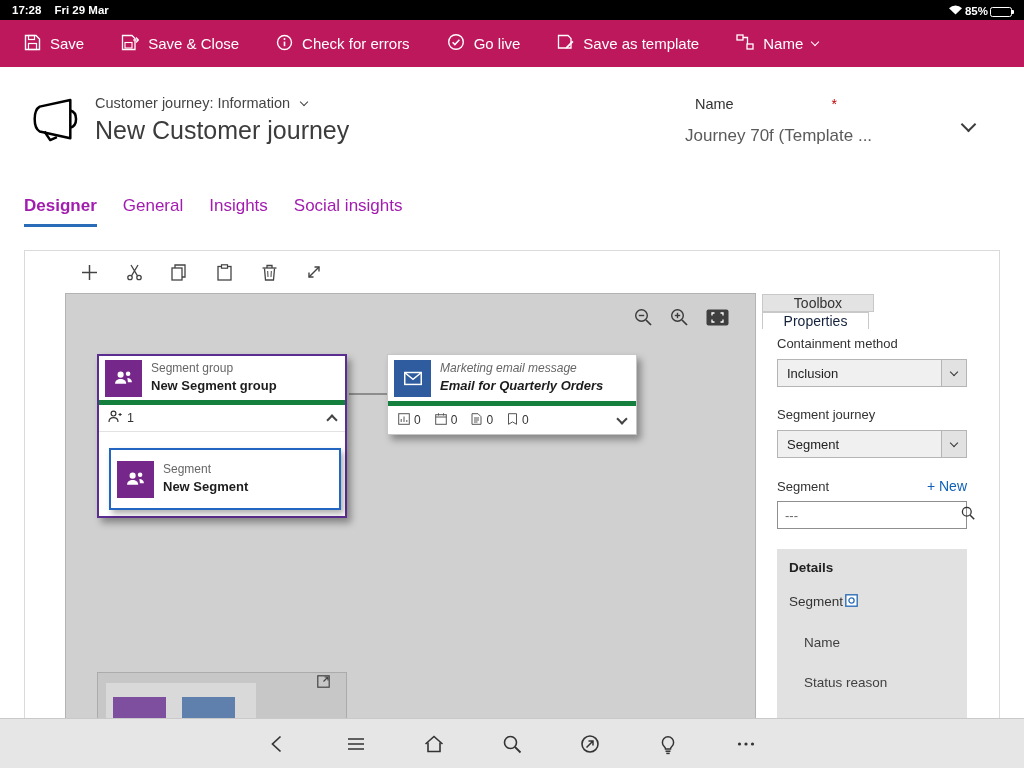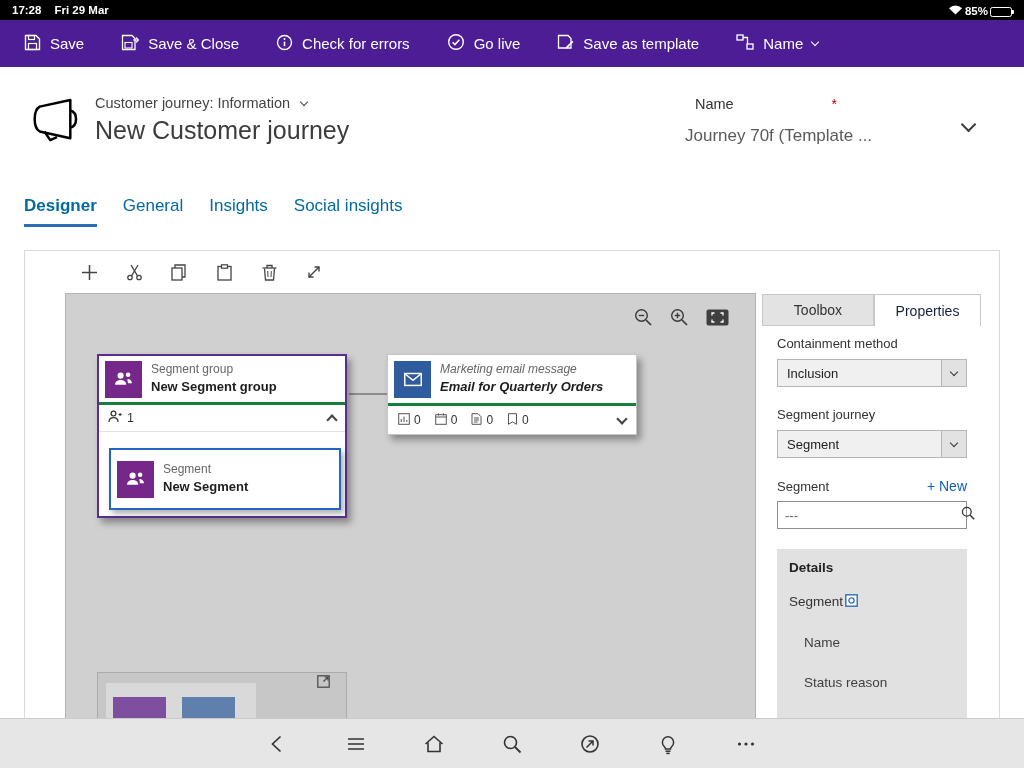--- a/index.html
+++ b/index.html
@@ -10,21 +10,21 @@
   
   .status-bar { position:absolute; top:0; left:0; width:100%; height:20px; background:#000; color:#fff;
     font-size:11.5px; display:flex; justify-content:space-between; align-items:center; padding:0 12px; }
   .status-left { display:flex; gap:13px; font-weight:600; }
   .status-right { display:flex; gap:2px; align-items:flex-end; font-weight:600; }
   .battery { width:22px; height:10px; border:1px solid #fff; border-radius:2.5px; padding:1px; position:relative; }
   .battery::after { content:""; position:absolute; right:-3px; top:2.5px; width:2px; height:4px; background:#fff; border-radius:0 1px 1px 0; }
   .battery-fill { height:100%; width:82%; background:#fff; border-radius:1px; }
 
   
-  .cmd-bar { position:absolute; top:20px; left:0; width:100%; height:47px; background:#4c1d95;
+  .cmd-bar { position:absolute; top:20px; left:0; width:100%; height:47px; background:#be185d;
     display:flex; align-items:center; padding-left:24px; gap:37px; }
   .cmd-item { display:flex; align-items:center; gap:9px; color:#fff; font-size:15px; cursor:pointer; white-space:nowrap; }
 
   
   .chev { display:inline-block; width:8px; height:8px; border-right:2px solid currentColor; border-bottom:2px solid currentColor;
     transform:rotate(45deg); }
   .chev.sm { width:6px; height:6px; border-width:1.5px; }
   .chev.up { transform:rotate(-135deg); }
 
   
@@ -32,39 +32,39 @@
   .record-type { position:absolute; left:95px; top:95px; font-size:14.5px; color:#444; display:flex; align-items:center; gap:11px; cursor:pointer; }
   .record-type .chev { margin-top:-3px; color:#444; }
   .page-title { position:absolute; left:95px; top:116px; font-size:25px; color:#3c3c3c; }
   .name-row { position:absolute; left:695px; top:96px; width:142px; display:flex; justify-content:space-between; font-size:14.5px; color:#333; }
   .name-required { color:#c00000; font-size:14px; }
   .name-value { position:absolute; left:685px; top:126px; font-size:17px; color:#5a5a5a; }
   .header-chevron { position:absolute; left:963px; top:116px; color:#3c3c3c; cursor:pointer; }
   .header-chevron .chev { width:11px; height:11px; }
 
   
-  .tabs { position:absolute; left:24px; top:196px; display:flex; gap:26px; font-size:17px; color:#0369a1; }
+  .tabs { position:absolute; left:24px; top:196px; display:flex; gap:26px; font-size:17px; color:#a21caf; }
   .tab { padding-bottom:8px; cursor:pointer; border-bottom:3px solid transparent; }
   .tab.active { font-weight:700; border-bottom-color:#2b6cb8; }
 
   
   .frame { position:absolute; left:24px; top:250px; width:976px; height:470px; border:1px solid #dadada; background:#fff; }
   .dtoolbar { position:absolute; top:0; left:0; height:42px; display:flex; align-items:center; padding-left:54px; gap:25px; }
   .dtool { width:20px; height:20px; display:flex; align-items:center; justify-content:center; cursor:pointer; }
 
   
   .canvas { position:absolute; left:40px; top:42px; width:691px; height:427px; background:#d0d0d0; border:1px solid #b3b3b3; overflow:hidden; }
   .zoom-controls { position:absolute; top:14px; right:26px; display:flex; gap:18px; align-items:center; }
   .zoom-btn { cursor:pointer; display:flex; }
 
   .connector { position:absolute; left:283px; top:99px; width:38px; height:2px; background:#8d8d8d; }
 
   .group-tile { position:absolute; left:31px; top:60px; width:250px; height:164px; background:#fff;
     border:2px solid #5c2d91; box-shadow:4px 5px 7px rgba(0,0,0,0.35); cursor:pointer; }
-  .tile-head { height:49px; display:flex; align-items:center; gap:9px; padding:4px 6px; border-bottom:3px solid #15803d; }
+  .tile-head { height:49px; display:flex; align-items:center; gap:9px; padding:4px 6px; border-bottom:5px solid #15803d; }
   .tile-icon { width:37px; height:37px; display:flex; align-items:center; justify-content:center; flex:none; }
   .tile-icon.purple { background:#76278a; }
   .tile-icon.blue { background:#2e5c9e; }
   .tile-type { font-size:12px; color:#666; line-height:1.3; }
   .tile-name { font-size:13px; font-weight:700; color:#1d1d1d; line-height:1.35; }
   .tile-foot { height:27px; display:flex; align-items:center; justify-content:space-between; padding:0 9px;
     border-bottom:1px solid #e2e2e2; font-size:12.5px; color:#333; }
   .foot-left { display:flex; gap:5px; align-items:center; }
   .tile-foot .chev { color:#444; margin-top:3px; }
 
@@ -81,21 +81,21 @@
 
   .minimap { position:absolute; left:31px; bottom:0; width:250px; height:47px; background:#c7c7c7; border:1px solid #ababab; cursor:pointer; }
   .minimap-inner { position:absolute; left:8px; top:10px; width:150px; height:37px; background:#d9d9d9; }
   .mini-node { position:absolute; top:24px; width:53px; height:23px; }
   .mini-node.purple { left:15px; background:#7e4f9e; }
   .mini-node.blue { left:84px; background:#5f80ad; }
   .minimap-icon { position:absolute; right:16px; top:2px; display:flex; }
 
   
   .panel { position:absolute; top:0; right:0; width:237px; height:468px; background:#fff; }
-  .panel-tabs { position:absolute; top:43px; left:0; display:flex; height:32px; }
+  .panel-tabs { position:absolute; top:43px; left:0; display:flex; height:32px;flex-direction:column; }
   .ptab { height:32px; display:flex; align-items:center; justify-content:center; font-size:14px; cursor:pointer; }
   .ptab.toolbox { width:112px; background:#e3e3e3; border:1px solid #c8c8c8; color:#333; }
   .ptab.properties { width:107px; background:#fff; border:1px solid #c8c8c8; border-bottom:none; color:#14213d; }
   .panel-body { position:absolute; top:75px; left:15px; width:190px; padding-top:10px; }
   .plabel { font-size:13px; color:#333; margin-bottom:8px; }
   .dropdown { height:28px; background:#f0f0f0; border:1px solid #b5b5b5; display:flex; align-items:center;
     position:relative; margin-bottom:20px; font-size:13px; color:#222; padding-left:9px; cursor:pointer; }
   .dd-btn { position:absolute; right:0; top:0; width:25px; height:100%; background:#e2e2e2; border-left:1px solid #b5b5b5;
     display:flex; align-items:center; justify-content:center; }
   .dd-btn .chev { width:6px; height:6px; border-width:1.5px; color:#333; margin-top:-3px; }

